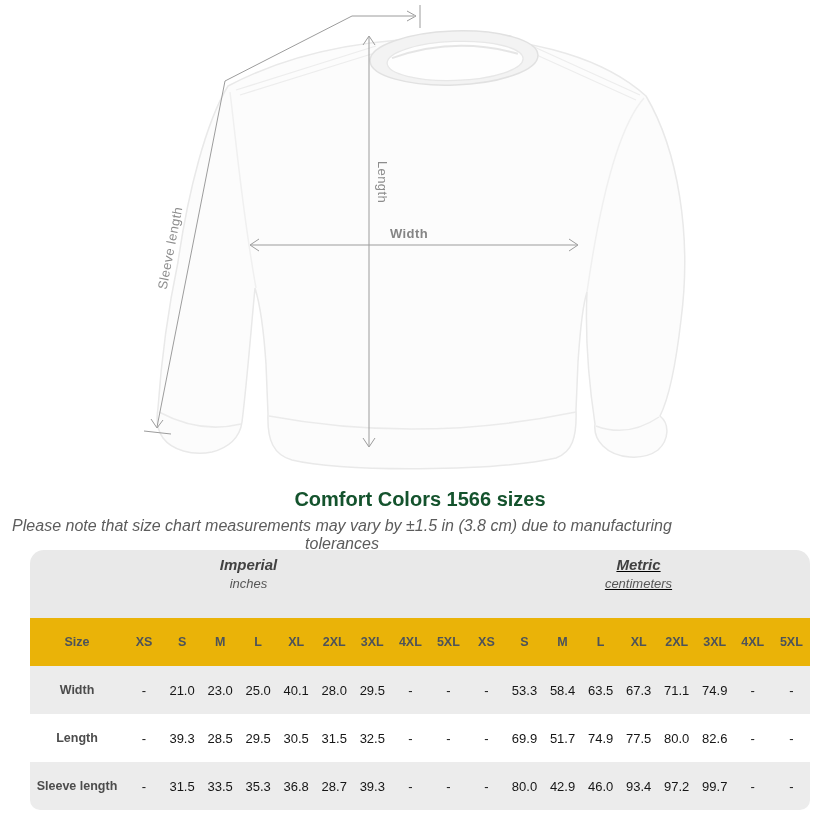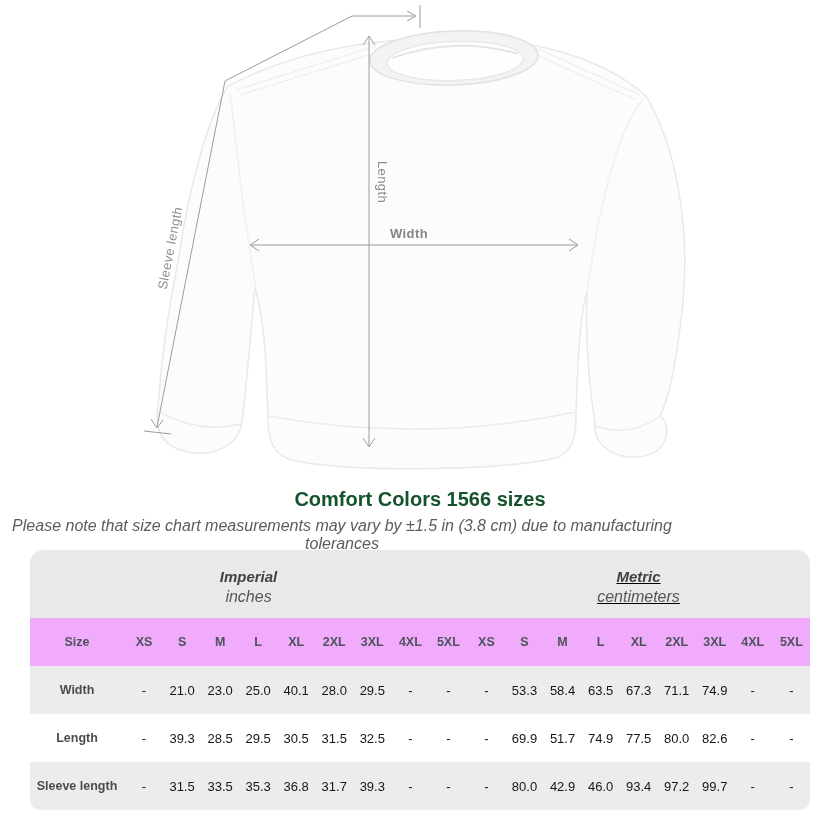--- a/index.html
+++ b/index.html
@@ -29,30 +29,30 @@
     position:absolute; left:0; top:517px; width:684px; text-align:center;
     font-size:16px; font-style:italic; color:#5c5c5c;
   }
 
   
   #size-table {
     position:absolute; left:30px; top:550px; width:780px;
     border-radius:14px 14px 10px 10px; overflow:hidden;
   }
   .unit-band { display:flex; background:#e9e9e9; height:68px; }
-  .unit-cell { text-align:center; padding-top:18px; }
+  .unit-cell { text-align:center; padding-top:6px; }
   .unit-cell .u-label { font-size:15px; font-weight:bold; font-style:italic; color:#414141; }
-  .unit-cell .u-sub   { font-size:16px; font-style:italic; color:#575757; margin-top:3px; }
+  .unit-cell .u-sub   { font-size:13px; font-style:italic; color:#575757; margin-top:3px; }
   .unit-imperial { width:437px; }
   .unit-metric   { width:343px;text-decoration:underline; }
 
   table.grid { width:780px; border-collapse:collapse; table-layout:fixed; }
   table.grid td, table.grid th { height:48px; text-align:center; vertical-align:middle; }
   table.grid col.lbl { width:95px; }
-  .col-head { font-size:12.5px; font-weight:bold; color:#4d535a; background:#f0abfc; }
+  .col-head { font-size:12.5px; font-weight:bold; color:#4d535a; background:#eab308; }
   .row-label { font-size:12.5px; font-weight:bold; color:#4c4c4c; }
   .val { font-size:13px; font-weight:normal; color:#161616; }
   tr.row-white { background:#ffffff; }
   tr.row-gray  { background:#ececec; }
   table.grid tr td:nth-child(n+2), table.grid tr th:nth-child(n+2){ border-left:2px solid transparent; }
   tr.row-white td:nth-child(n+2), tr.row-white th:nth-child(n+2){ border-left-color:#ededed; }
   tr.row-gray  td:nth-child(n+2), tr.row-gray  th:nth-child(n+2){ border-left-color:#ffffff; }
 </style>
 </head>
 <body>
@@ -211,21 +211,21 @@
             <td class="val">-</td>
             <td class="val">-</td>
           </tr>
           <tr class="row-gray">
             <td class="row-label">Sleeve length</td>
             <td class="val">-</td>
             <td class="val">31.5</td>
             <td class="val">33.5</td>
             <td class="val">35.3</td>
             <td class="val">36.8</td>
-            <td class="val">31.7</td>
+            <td class="val">28.7</td>
             <td class="val">39.3</td>
             <td class="val">-</td>
             <td class="val">-</td>
             <td class="val">-</td>
             <td class="val">80.0</td>
             <td class="val">42.9</td>
             <td class="val">46.0</td>
             <td class="val">93.4</td>
             <td class="val">97.2</td>
             <td class="val">99.7</td>

